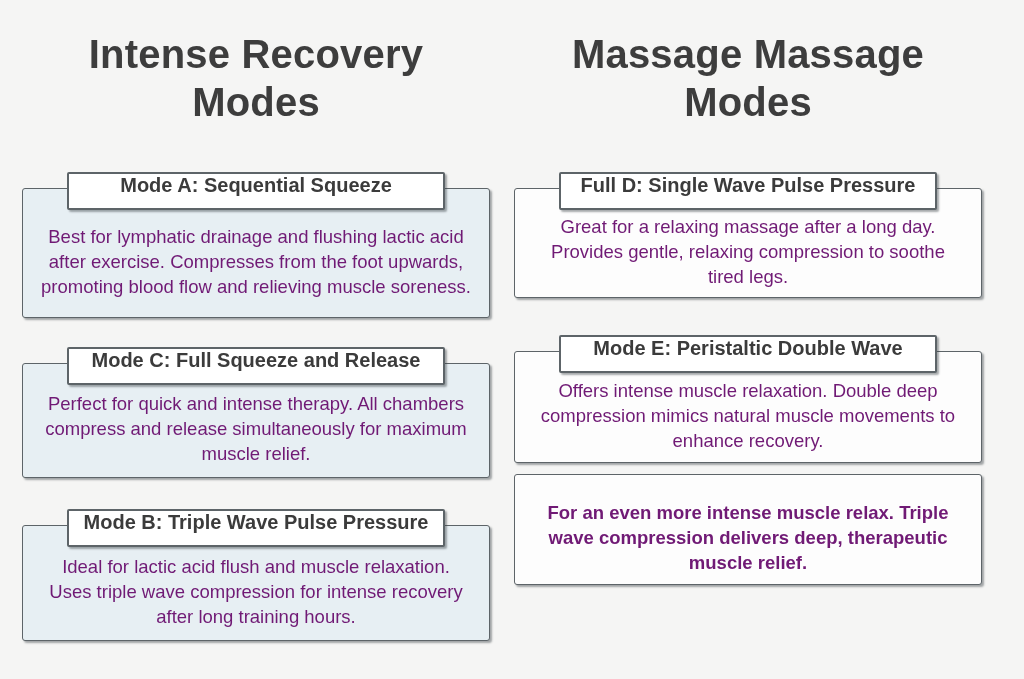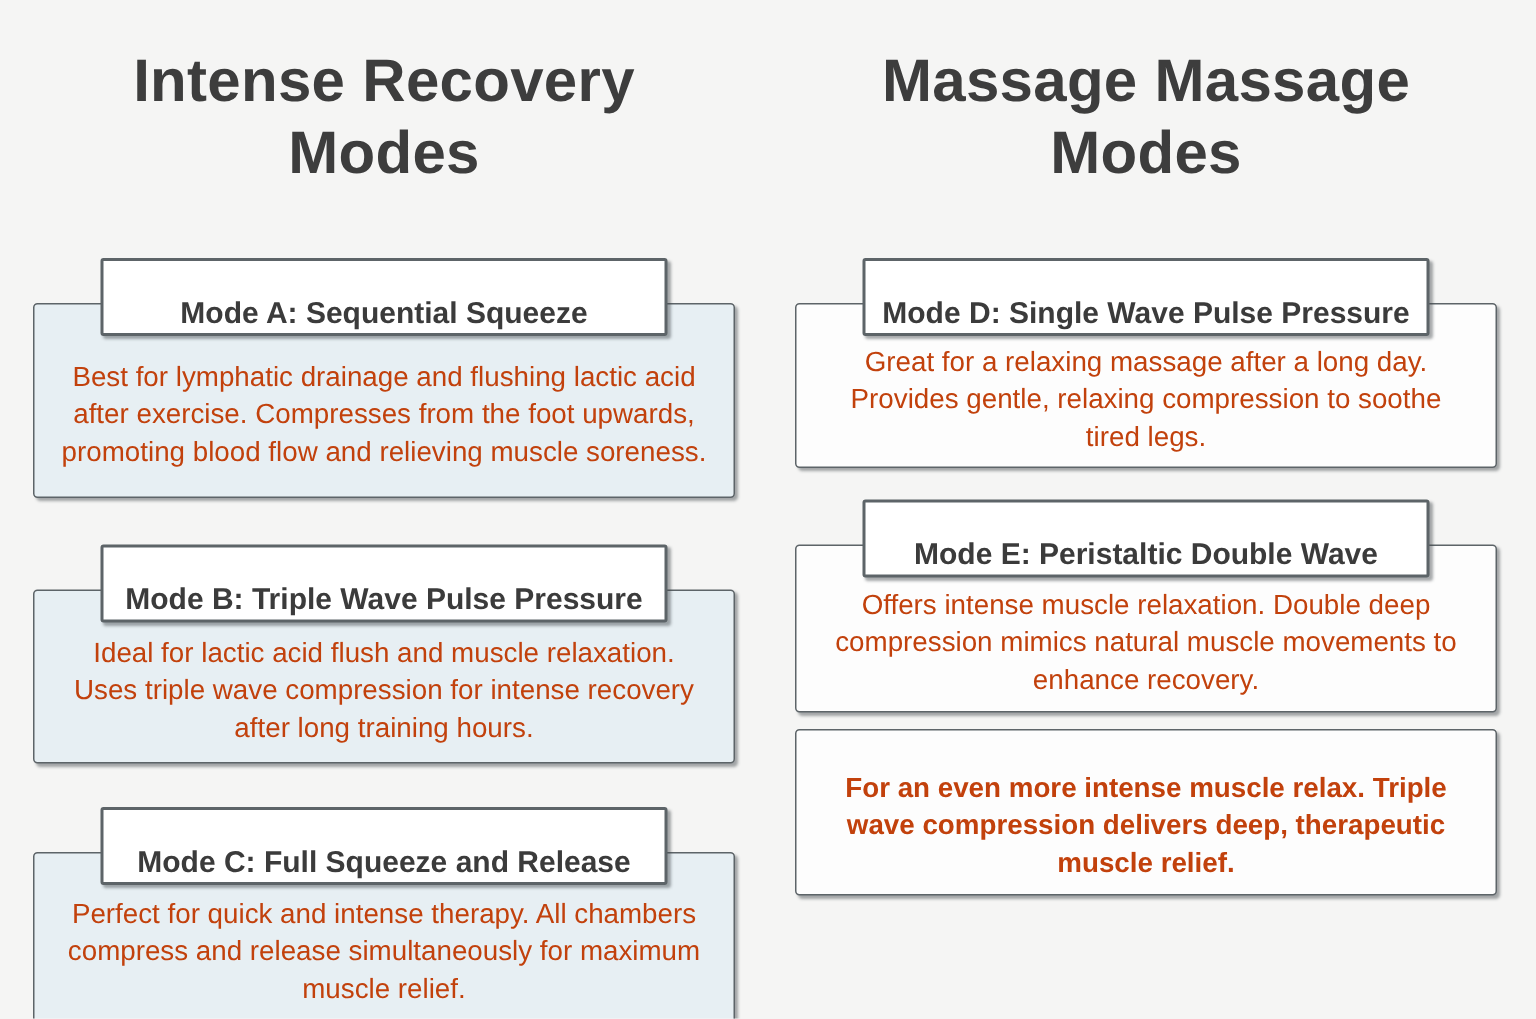--- a/index.html
+++ b/index.html
@@ -7,21 +7,21 @@
   body {
     background: #f5f5f4;
     font-family: "Liberation Sans", "DejaVu Sans", sans-serif;
     overflow: hidden;
   }
   .page {
     width: 1024px;
     height: 600px;
     display: flex;
     padding: 0 22px;
-    gap: 40px;
+    gap: 24px;
   }
   .column { width: 468px; flex: 0 0 468px; }
   .column-header {
     height: 140px;
     padding-top: 30px;
     display: flex;
     align-items: flex-start;
     justify-content: center;
   }
   .column-title {
@@ -41,84 +41,84 @@
     margin: 0 auto;
     background: #ffffff;
     border: 2px solid #5d6468;
     border-radius: 2px;
     box-shadow: 2px 2px 2px rgba(60, 66, 70, 0.45);
     text-align: center;
     font-size: 20px;
     line-height: 22px;
     font-weight: 700;
     color: #3b3b3b;
-    padding: 24px 4px;
+    padding: 0 4px;
     height: 38px;
   }
   .card-body {
     position: relative;
     z-index: 1;
     margin-top: -22px;
     border: 1.5px solid #5d6468;
     border-radius: 3px;
     box-shadow: 2px 2px 2px rgba(60, 66, 70, 0.45);
     padding: 24px 16px 8px;
     display: flex;
     align-items: center;
     justify-content: center;
     text-align: center;
     font-size: 18.5px;
     line-height: 25px;
-    color: #c2410c;
+    color: #701a75;
   }
   
   .col-left  .row-1 .card-body { height: 130px; }
   .col-left  .row-2 .card-body { height: 116px; }
   .col-left  .row-3 .card-body { height: 115px; }
   .col-right .row-1 .card-body { height: 110px; }
   .col-right .row-2 .card-body { height: 112px; }
   .col-right .row-3 .card-body { height: 111px; }
   .col-left  .row-2 { margin-top: 31px; }
   .col-left  .row-3 { margin-top: 29px; }
-  .col-right .row-2 { margin-top: 21px; }
+  .col-right .row-2 { margin-top: 37px; }
   .col-right .row-3 { margin-top: 33px; }
 </style>
 </head>
 <body style="background-color: rgb(245, 245, 244);">
 
 <div class="page">
 
   <div class="column col-left">
     <div class="column-header">
       <div class="column-title">Intense Recovery Modes</div>
     </div>
 
     <div class="card card-first row-1">
       <div class="card-title">Mode A: Sequential Squeeze</div>
       <div class="card-body" style="background-color: rgb(231, 239, 243);">Best for lymphatic drainage and flushing lactic acid after exercise. Compresses from the foot upwards, promoting blood flow and relieving muscle soreness.</div>
     </div>
 
+    <div class="card row-3">
+      <div class="card-title">Mode C: Full Squeeze and Release</div>
+      <div class="card-body" style="background-color: rgb(231, 239, 243);">Perfect for quick and intense therapy. All chambers compress and release simultaneously for maximum muscle relief.</div>
+    </div>
+
     <div class="card row-2">
       <div class="card-title">Mode B: Triple Wave Pulse Pressure</div>
       <div class="card-body" style="background-color: rgb(231, 239, 243);">Ideal for lactic acid flush and muscle relaxation. Uses triple wave compression for intense recovery after long training hours.</div>
-    </div>
-
-    <div class="card row-3">
-      <div class="card-title">Mode C: Full Squeeze and Release</div>
-      <div class="card-body" style="background-color: rgb(231, 239, 243);">Perfect for quick and intense therapy. All chambers compress and release simultaneously for maximum muscle relief.</div>
     </div>
   </div>
 
   <div class="column col-right">
     <div class="column-header">
       <div class="column-title">Massage Massage Modes</div>
     </div>
 
     <div class="card card-first row-1">
-      <div class="card-title">Mode D: Single Wave Pulse Pressure</div>
+      <div class="card-title">Full D: Single Wave Pulse Pressure</div>
       <div class="card-body" style="background-color: rgb(253, 253, 253);">Great for a relaxing massage after a long day. Provides gentle, relaxing compression to soothe tired legs.</div>
     </div>
 
     <div class="card row-2">
       <div class="card-title">Mode E: Peristaltic Double Wave</div>
       <div class="card-body" style="background-color: rgb(253, 253, 253);">Offers intense muscle relaxation. Double deep compression mimics natural muscle movements to enhance recovery.</div>
     </div>
 
     <div class="card row-3">
       <div class="card-body" style="background-color: rgb(253, 253, 253); font-weight: bold;">For an even more intense muscle relax. Triple wave compression delivers deep, therapeutic muscle relief.</div>

